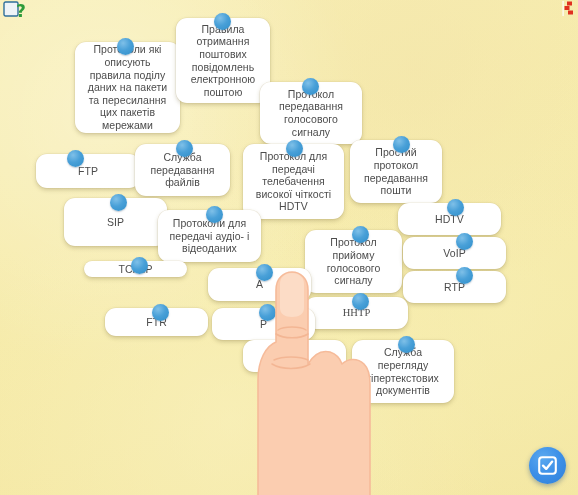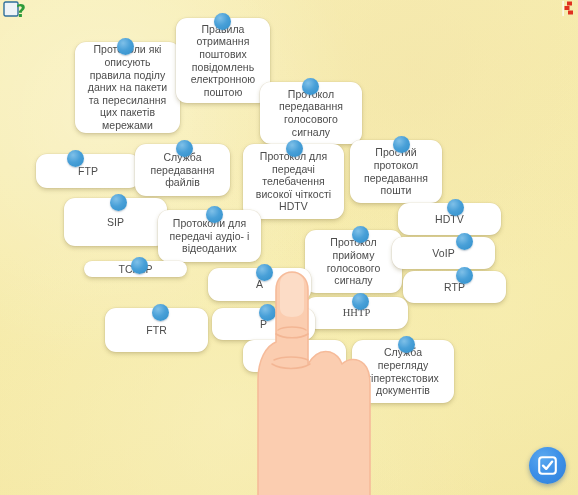--- a/index.html
+++ b/index.html
@@ -120,31 +120,31 @@
 передачі аудіо- і
 відеоданих</div>
       <div class="dot" style="left: 206px; top: 206px;"></div>
       <div class="card" style="left: 398px; top: 203px; width: 103px; height: 32px;">HDTV</div>
       <div class="dot" style="left: 447px; top: 199px;"></div>
       <div class="card" style="left: 305px; top: 230px; width: 97px; height: 63px;">Протокол
 прийому
 голосового
 сигналу</div>
       <div class="dot" style="left: 352px; top: 226px;"></div>
-      <div class="card" style="left: 392px; top: 237px; width: 103px; height: 32px;">VoIP</div>
+      <div class="card" style="left: 403px; top: 237px; width: 103px; height: 32px;">VoIP</div>
       <div class="dot" style="left: 456px; top: 233px;"></div>
       <div class="card" style="left: 84px; top: 261px; width: 103px; height: 16px;">TCP/IP</div>
       <div class="dot" style="left: 131px; top: 257px;"></div>
       <div class="card" style="left: 208px; top: 268px; width: 103px; height: 33px;">A</div>
       <div class="dot" style="left: 256px; top: 264px;"></div>
       <div class="card" style="left: 403px; top: 271px; width: 103px; height: 32px;">RTP</div>
       <div class="dot" style="left: 456px; top: 267px;"></div>
       <div class="card" style="left: 305px; top: 297px; width: 103px; height: 32px; font-family: Liberation Serif, serif;">HHTP</div>
       <div class="dot" style="left: 352px; top: 293px;"></div>
-      <div class="card" style="left: 105px; top: 308px; width: 103px; height: 44px;">FTR</div>
+      <div class="card" style="left: 105px; top: 308px; width: 103px; height: 28px;">FTR</div>
       <div class="dot" style="left: 152px; top: 304px;"></div>
       <div class="card" style="left: 212px; top: 308px; width: 103px; height: 32px;">P</div>
       <div class="dot" style="left: 259px; top: 304px;"></div>
       <div class="card" style="left: 243px; top: 340px; width: 103px; height: 32px;"></div>
       <div class="dot" style="left: 290px; top: 336px;"></div>
       <div class="card" style="left: 352px; top: 340px; width: 102px; height: 63px;">Служба
 перегляду
 гіпертекстових
 документів</div>
       <div class="dot" style="left: 398px; top: 336px;"></div>

